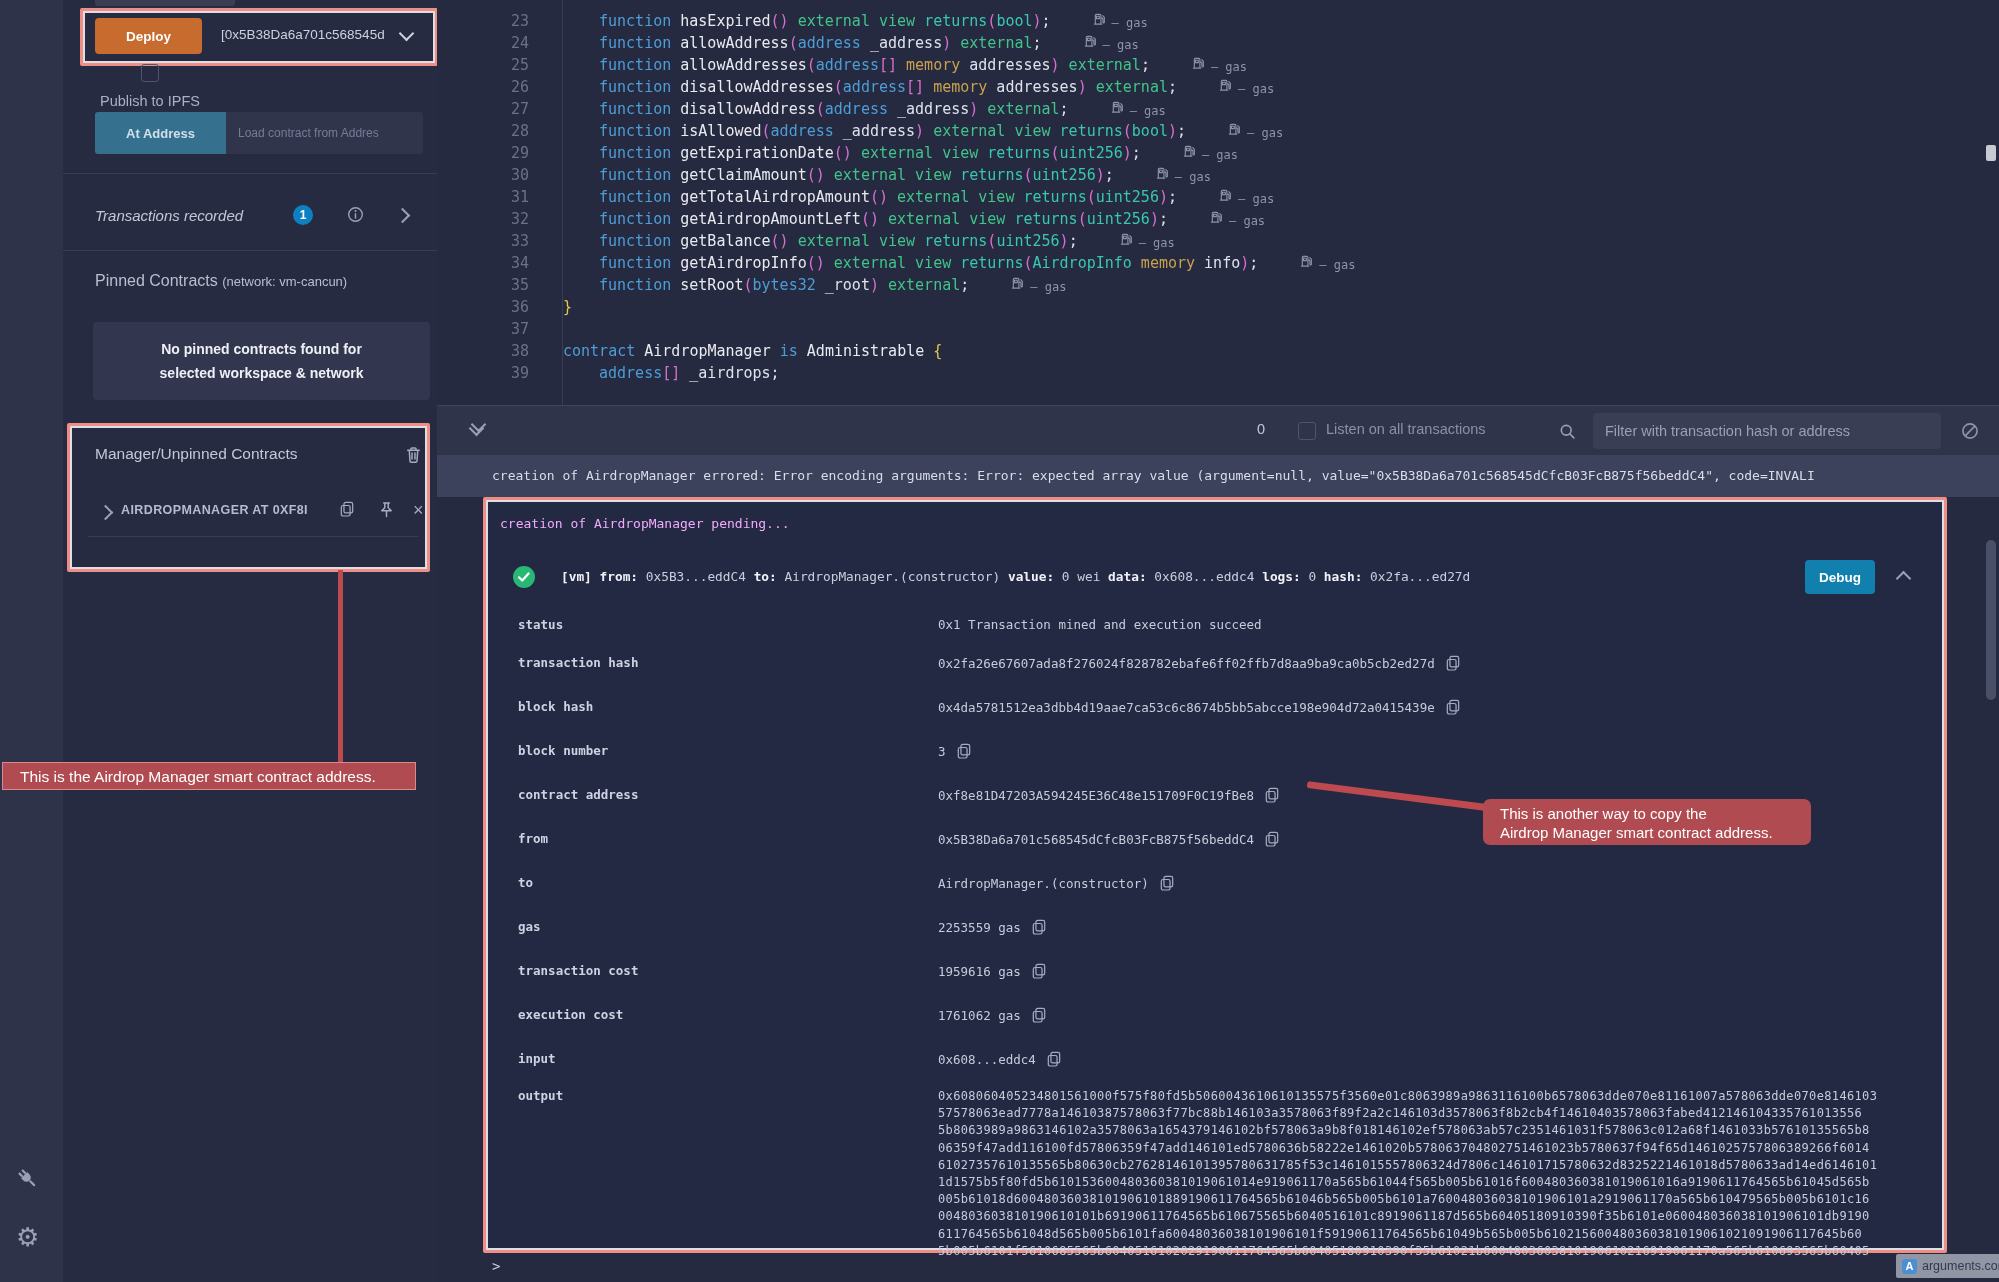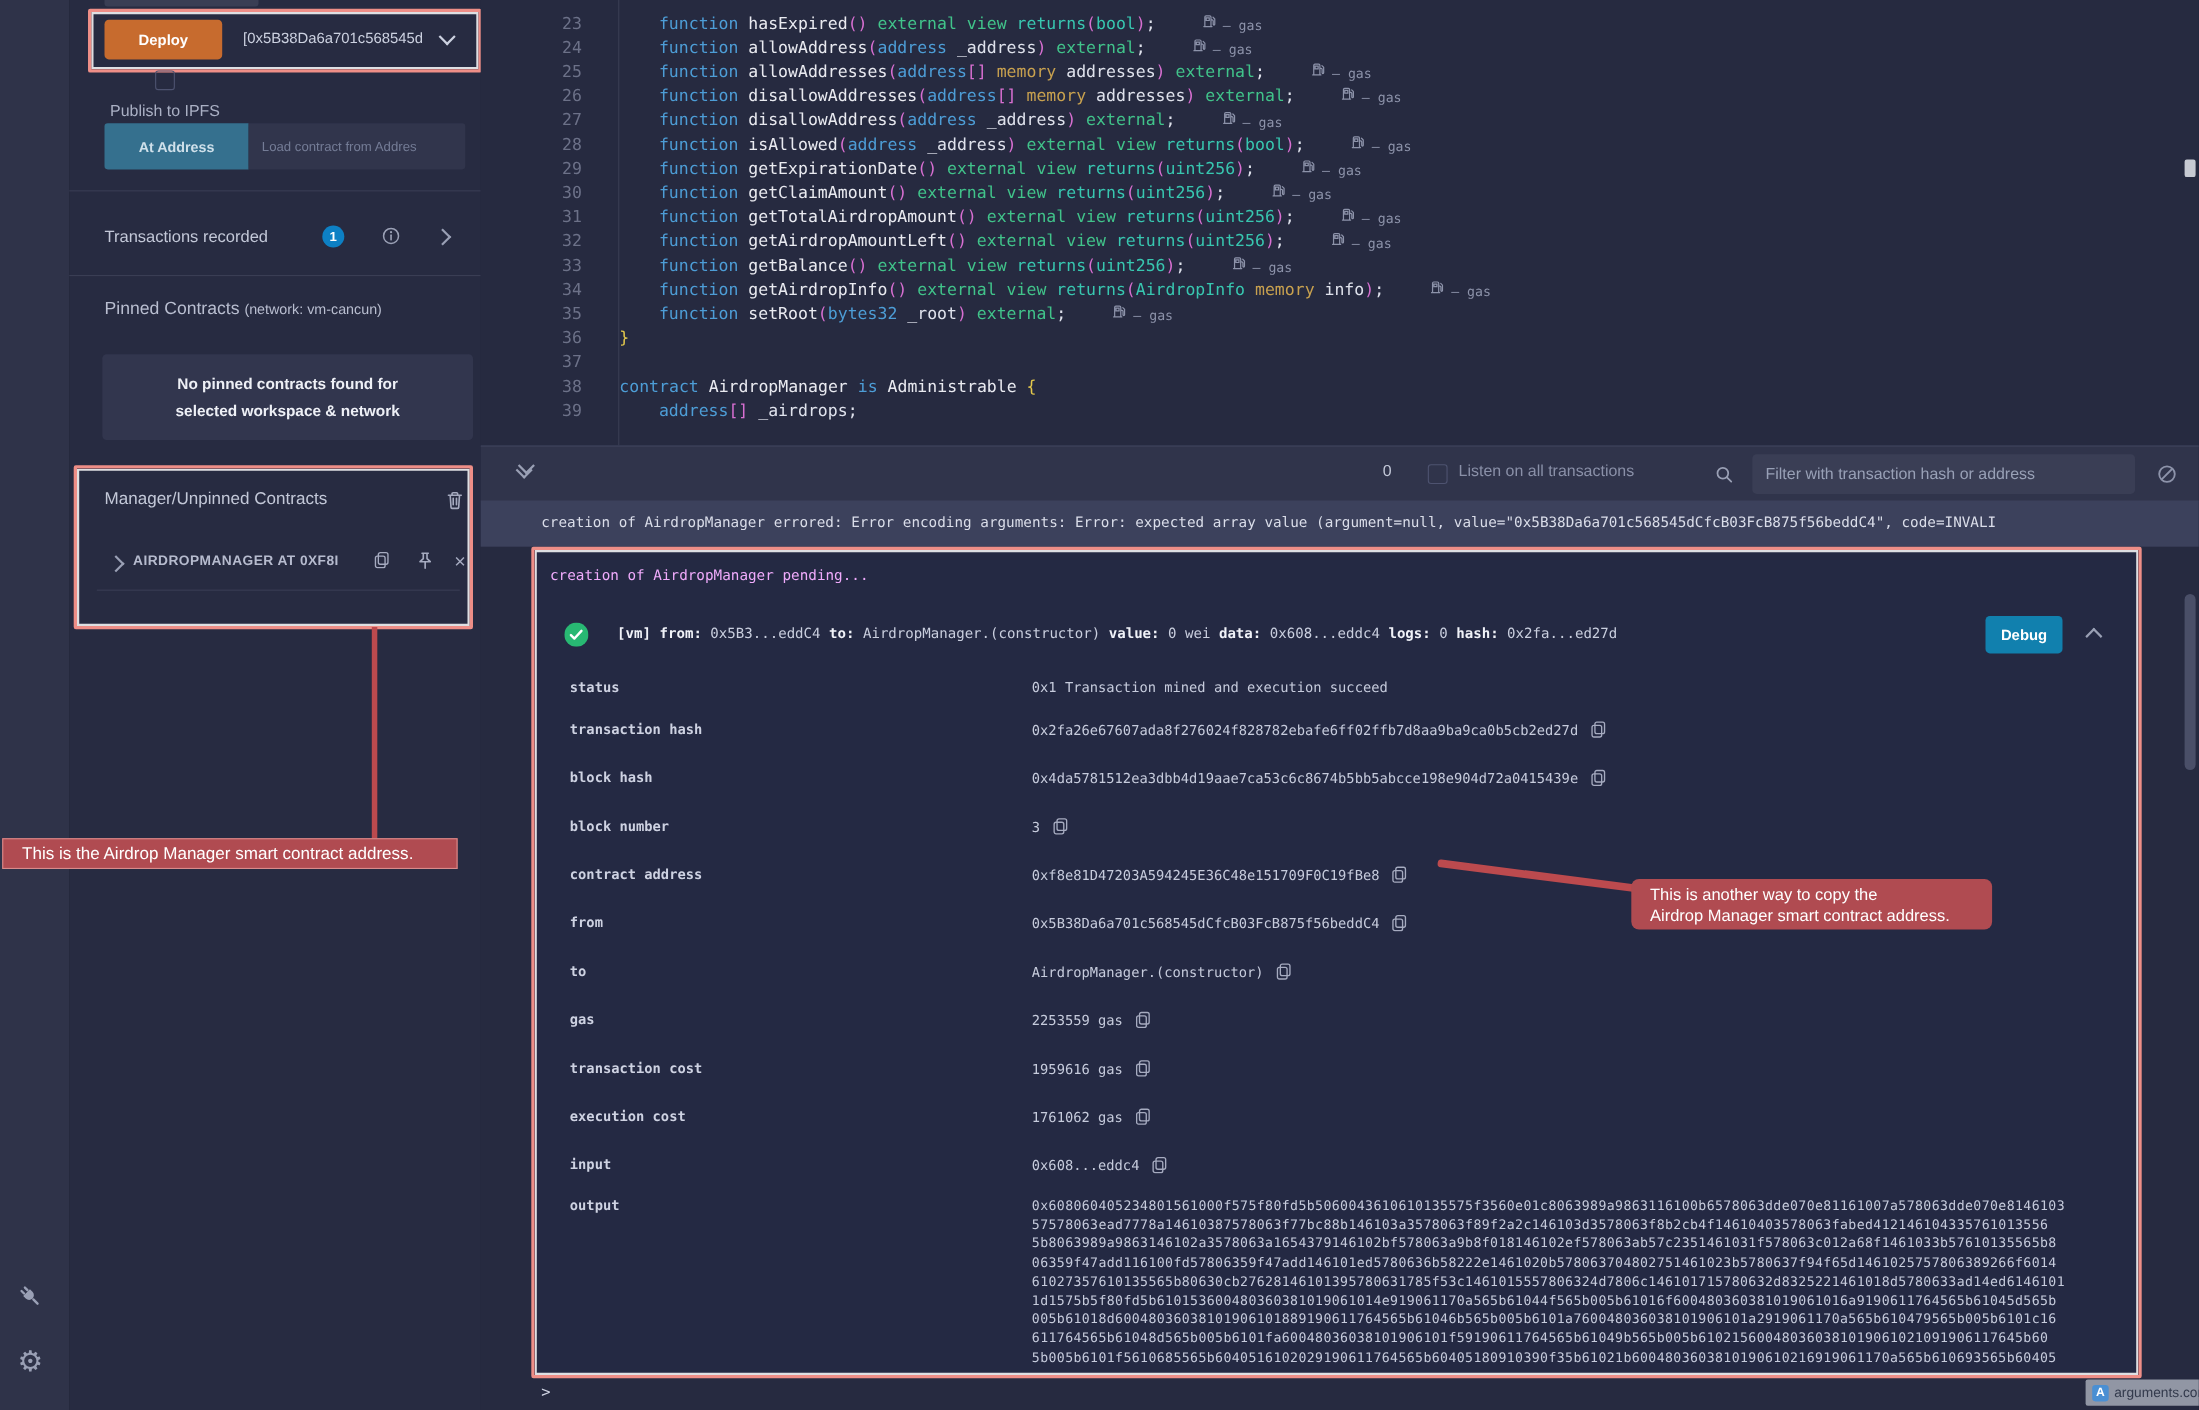--- a/index.html
+++ b/index.html
@@ -32,21 +32,21 @@
   .cb{width:16px;height:16px;border:1.5px solid #4e5370;border-radius:3px;background:transparent;}
   #publish-label{font-size:14.5px;color:#aab0c4;}
   #ataddr-btn{position:absolute;left:32px;top:112px;width:131px;height:42px;background:#35708e;border:none;border-radius:3px 0 0 3px;
               color:#cfe0ea;font-weight:bold;font-size:13px;font-family:"Liberation Sans",sans-serif;cursor:pointer;}
   #ataddr-input{position:absolute;left:163px;top:112px;width:197px;height:42px;background:#31354c;border:none;border-radius:0 3px 3px 0;
                 color:#b9bed0;font-size:12px;padding:0 0 0 12px;box-sizing:border-box;font-family:"Liberation Sans",sans-serif;}
   #ataddr-input::placeholder{color:#747c96;}
   .sep{position:absolute;left:0;width:374px;height:1px;background:#3a3e54;}
   #sep1{top:173px;} #sep2{top:250px;}
   #txrec-row{position:absolute;left:0;top:200px;width:374px;height:34px;}
-  #txrec-label{position:absolute;left:32px;top:7px;font-size:15px;color:#c3c8d8;}
+  #txrec-label{position:absolute;left:32px;top:7px;font-size:15px;color:#c3c8d8;font-style:italic;}
   #txrec-badge{position:absolute;left:230px;top:5px;width:20px;height:20px;border-radius:50%;background:#0d80c4;color:#fff;
                font-size:12px;font-weight:bold;text-align:center;line-height:20px;}
   #txrec-info{position:absolute;left:284px;top:6px;cursor:pointer;}
   #txrec-chev{position:absolute;left:334px;top:10px;cursor:pointer;}
   #pinned-title{position:absolute;left:32px;top:272px;font-size:16px;color:#b9bed0;}
   #pinned-net{font-size:13px;}
   #pinned-card{position:absolute;left:30px;top:322px;width:337px;height:78px;background:#32364e;border-radius:4px;
                text-align:center;font-size:14px;font-weight:600;color:#eef0f6;line-height:24px;padding-top:15px;box-sizing:border-box;}
   #deployed-box{position:absolute;left:4px;top:423px;width:363px;height:149px;box-sizing:border-box;}
   #deployed-title{position:absolute;left:25px;top:19px;font-size:15.5px;color:#c3c8d8;}
@@ -365,20 +365,21 @@
           <div class="trow" style="top: 588px;">
             <span class="tlabel mono">output</span>
             <span class="tvalue outv mono">
               <div>0x608060405234801561000f575f80fd5b5060043610610135575f3560e01c8063989a9863116100b6578063dde070e81161007a578063dde070e8146103</div>
               <div>57578063ead7778a14610387578063f77bc88b146103a3578063f89f2a2c146103d3578063f8b2cb4f14610403578063fabed412146104335761013556</div>
               <div>5b8063989a9863146102a3578063a1654379146102bf578063a9b8f018146102ef578063ab57c2351461031f578063c012a68f1461033b57610135565b8</div>
               <div>06359f47add116100fd57806359f47add146101ed5780636b58222e1461020b578063704802751461023b5780637f94f65d1461025757806389266f6014</div>
               <div>61027357610135565b80630cb27628146101395780631785f53c1461015557806324d7806c146101715780632d8325221461018d5780633ad14ed6146101</div>
               <div>1d1575b5f80fd5b610153600480360381019061014e919061170a565b61044f565b005b61016f600480360381019061016a9190611764565b61045d565b</div>
               <div>005b61018d60048036038101906101889190611764565b61046b565b005b6101a760048036038101906101a2919061170a565b610479565b005b6101c16</div>
+              <div>004803603810190610101b69190611764565b610675565b6040516101c8919061187d565b60405180910390f35b6101e060048036038101906101db9190</div>
               <div>611764565b61048d565b005b6101fa60048036038101906101f59190611764565b61049b565b005b610215600480360381019061021091906117645b60</div>
               <div>5b005b6101f5610685565b6040516102029190611764565b60405180910390f35b61021b6004803603810190610216919061170a565b610693565b60405</div>
             </span>
           </div>
         </div>
     </div>
 
     <div id="term-prompt" class="mono">&gt;</div>
     <div id="term-thumb"></div>
   </div>

